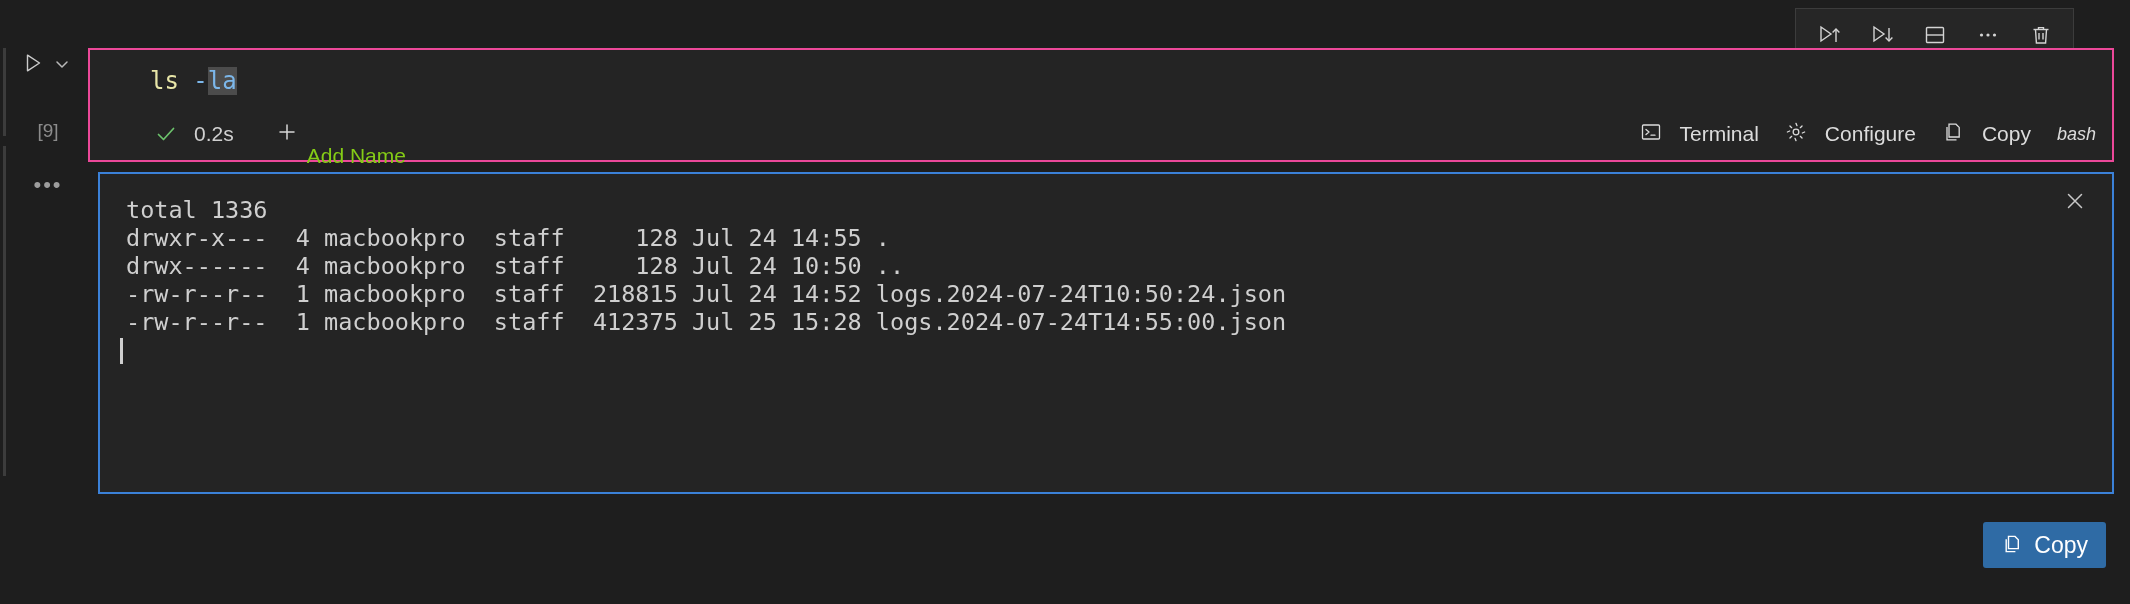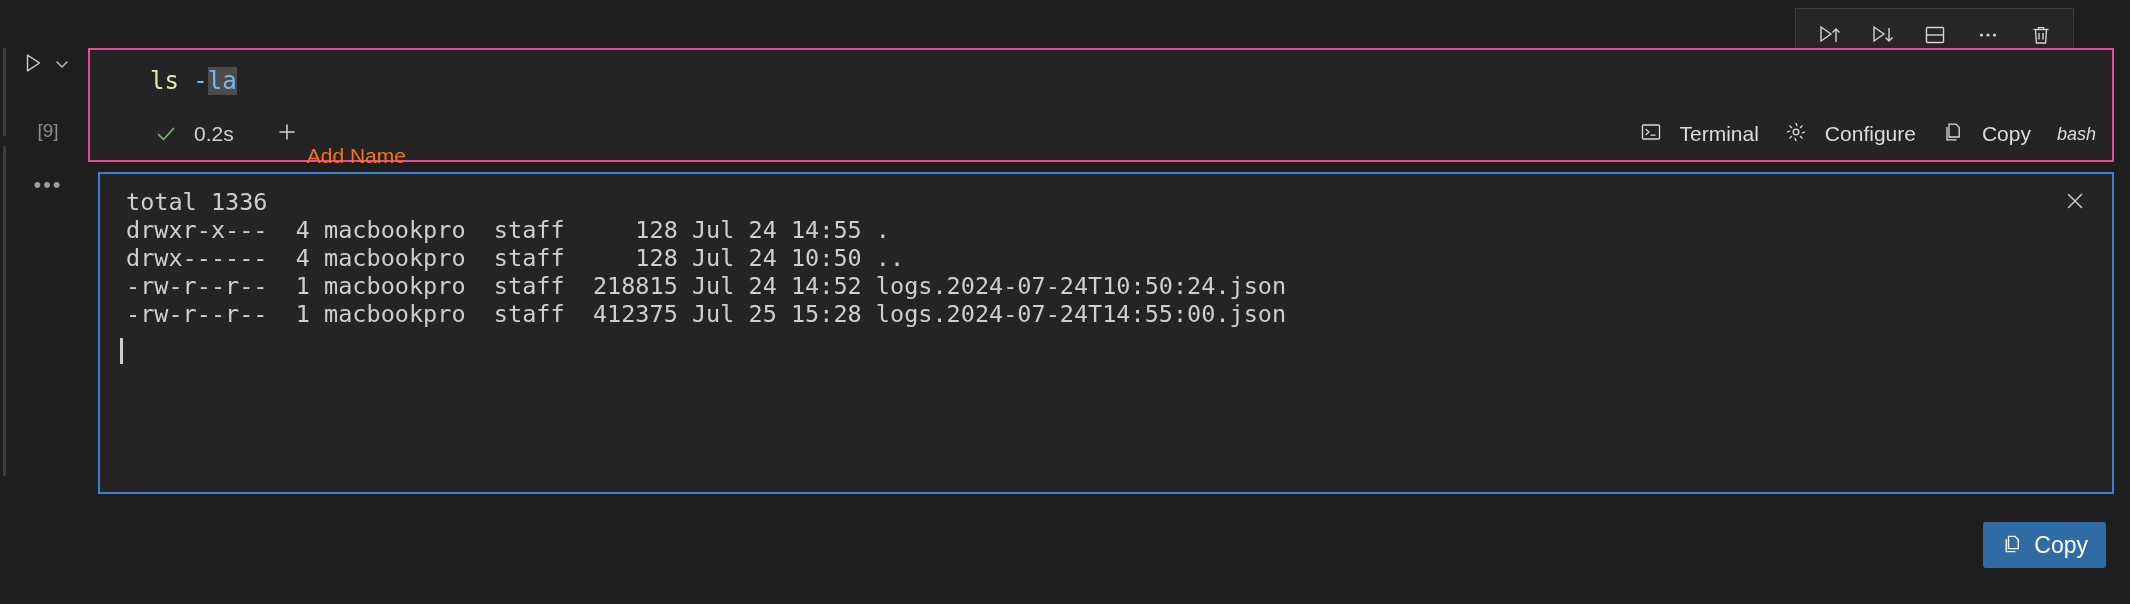--- a/index.html
+++ b/index.html
@@ -83,38 +83,38 @@
   #cell-status {
     position: absolute; left: 56px; top: 62px;
     height: 44px; display: flex; align-items: center; gap: 0;
   }
   #cell-status .check { width: 40px; display:flex; align-items:center; justify-content:center; }
   #cell-status .duration {
     color: #d0d0d0; font-size: 21px; margin-left: 8px; margin-right: 42px;
     font-family: "Liberation Sans", sans-serif;
   }
   #add-name { display: flex; align-items: center; gap: 9px; cursor: pointer; }
-  #add-name .label { color: #f97316; font-size: 21px; margin-top: 44px; }
+  #add-name .label { color: #84cc16; font-size: 21px; margin-top: 44px; }
 
   #cell-meta {
     position: absolute; right: 16px; top: 62px;
     height: 44px; display: flex; align-items: center; gap: 26px;
   }
   #cell-meta .mitem { display: flex; align-items: center; gap: 18px; cursor: pointer; }
   #cell-meta .mitem .label { color: #dcdcdc; font-size: 21px; }
   #cell-meta .lang { color: #dcdcdc; font-size: 18px; cursor: pointer; font-style: italic; }
 
   
   #cell-output {
     position: absolute;
     left: 98px; top: 172px;
     width: 2016px; height: 322px;
     background: #242424;
     border: 2px solid #3b81d8;
-    padding: 14px 18px;
+    padding: 22px 18px;
   }
   #output-text {
     font-family: "DejaVu Sans Mono", "Liberation Mono", monospace;
     font-size: 23.5px;
     line-height: 28px;
     color: #cfcfcf;
     white-space: pre;
     margin-left: 8px;
   }
   #output-cursor {

